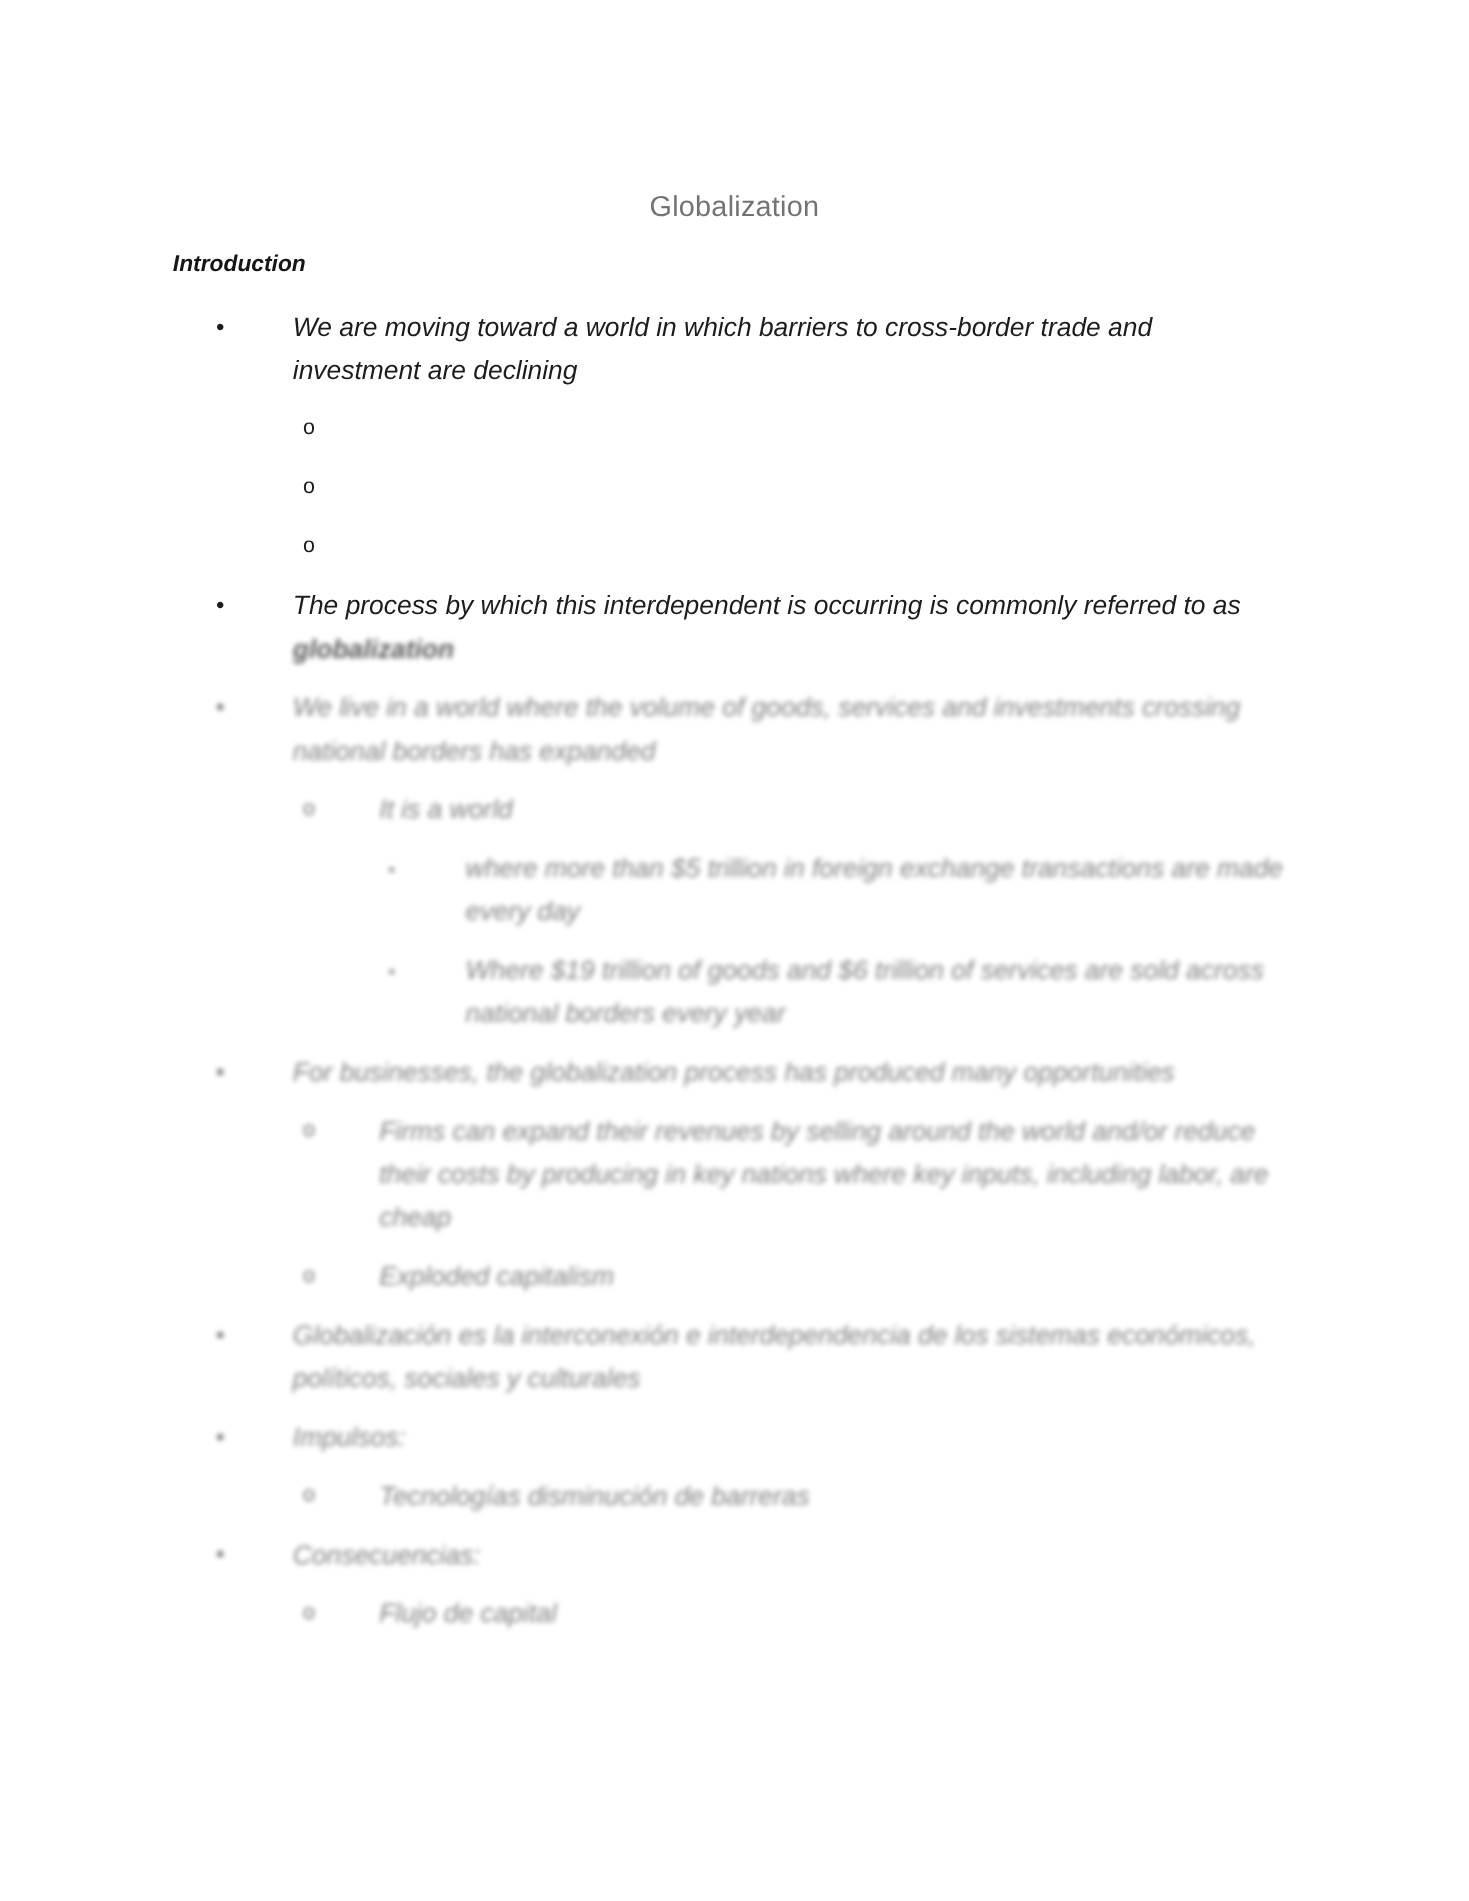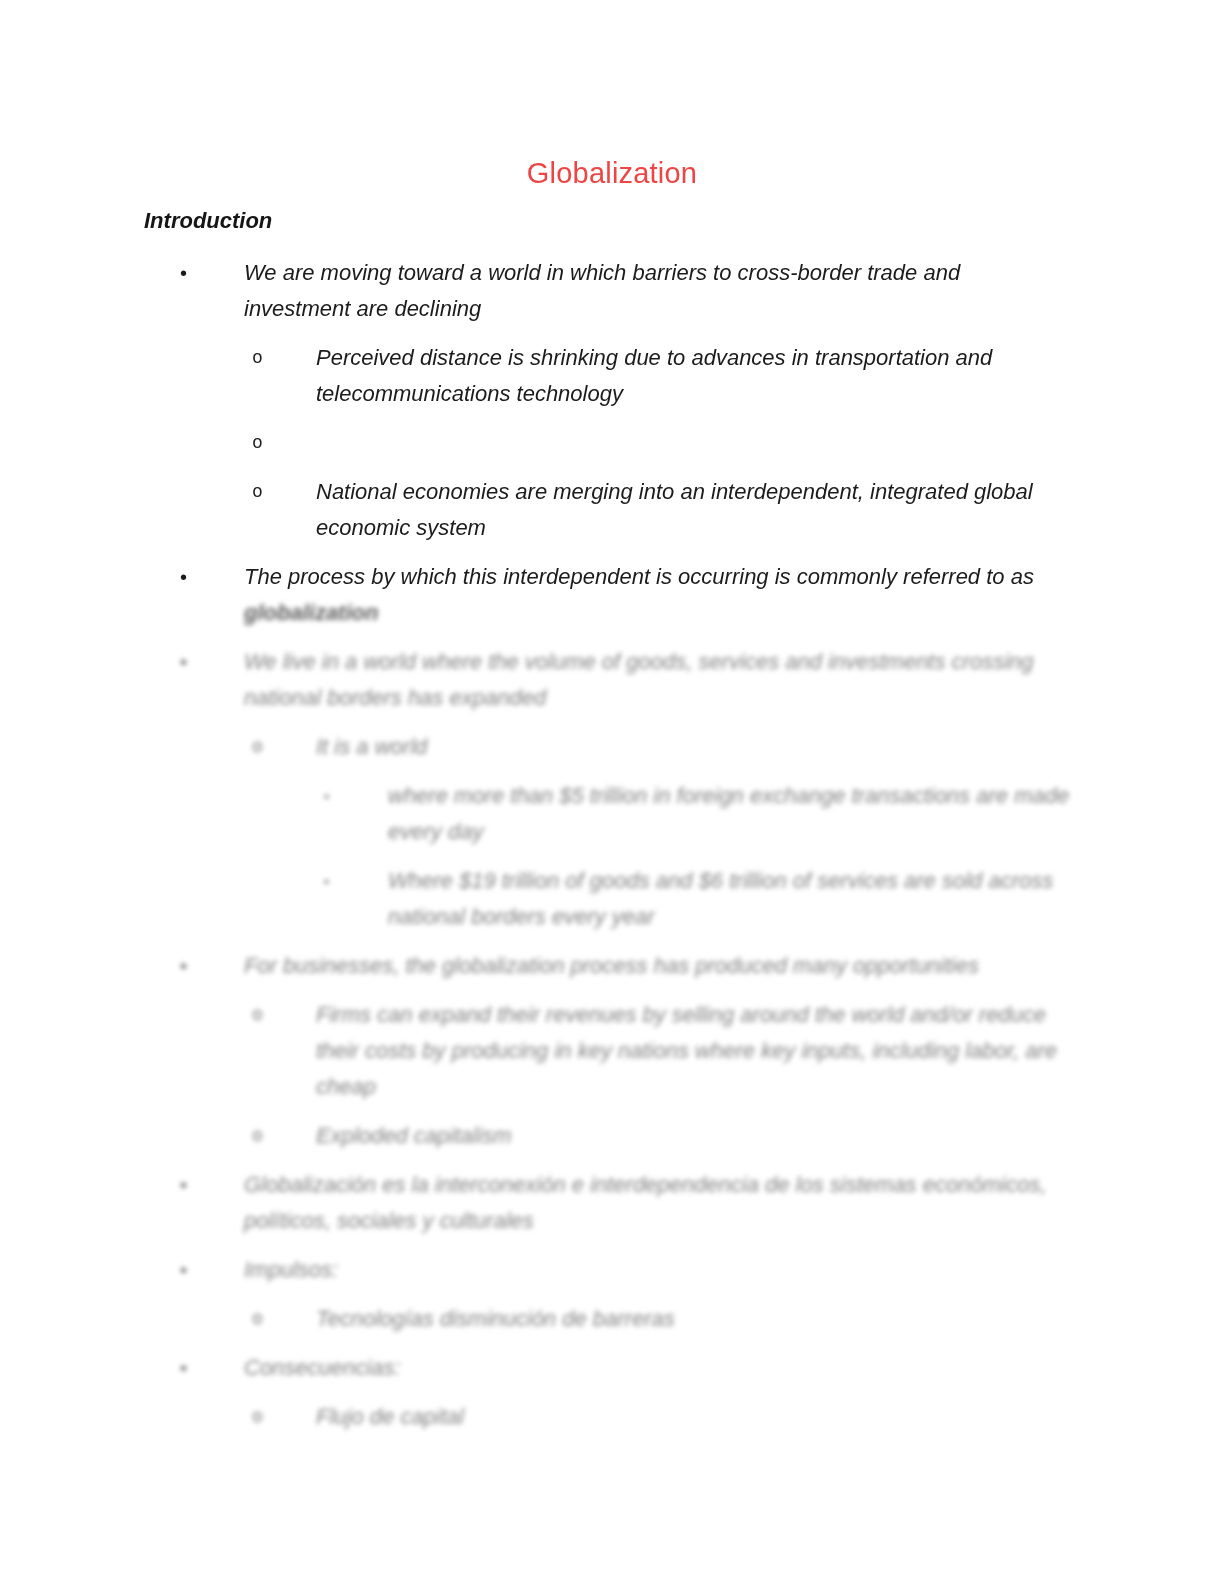--- a/index.html
+++ b/index.html
@@ -8,29 +8,29 @@
     width: 1224px;
     height: 1584px;
     background: #ffffff;
     box-sizing: border-box;
     padding: 156px 144px 0 144px;
     font-family: "Liberation Sans", sans-serif;
     overflow: hidden;
   }
   .doc-title {
     text-align: center;
-    font-size: 29px;
+    font-size: 24px;
     line-height: 34px;
     font-weight: 400;
-    color: #ef4444;
+    color: #737373;
     letter-spacing: 0.2px;
   }
   .doc-heading {
     margin-top: 16px;
-    font-size: 22px;
+    font-size: 19px;
     line-height: 30px;
     font-weight: 700;
     font-style: italic;
     color: #161616;
   }
   .list { margin-top: 19px; }
   .item {
     display: flex;
     align-items: flex-start;
     font-style: italic;
@@ -77,32 +77,28 @@
   <div class="doc-heading">Introduction</div>
   <div class="list" id="list">
   <div class="item lv1">
     <span class="marker m-disc">•</span>
     <span class="text"><span class="seg">We are moving toward a world in which barriers to cross-border trade and</span>
 <span class="seg">investment are declining</span></span>
   </div>
 
   <div class="item lv2">
     <span class="marker m-circle">o</span>
-    <span class="text"><span class="seg">Perceived distance is shrinking due to advances in transportation and</span>
-<span class="seg">telecommunications technology</span></span>
   </div>
 
   <div class="item lv2">
     <span class="marker m-circle">o</span>
   </div>
 
   <div class="item lv2">
     <span class="marker m-circle">o</span>
-    <span class="text"><span class="seg">National economies are merging into an interdependent, integrated global</span>
-<span class="seg">economic system</span></span>
   </div>
 
   <div class="item lv1">
     <span class="marker m-disc">•</span>
     <span class="text"><span class="seg">The process by which this interdependent is occurring is commonly referred to as</span>
 <span class="seg b bold">globalization</span></span>
   </div>
 
   <div class="item lv1">
     <span class="marker m-disc b">•</span>

